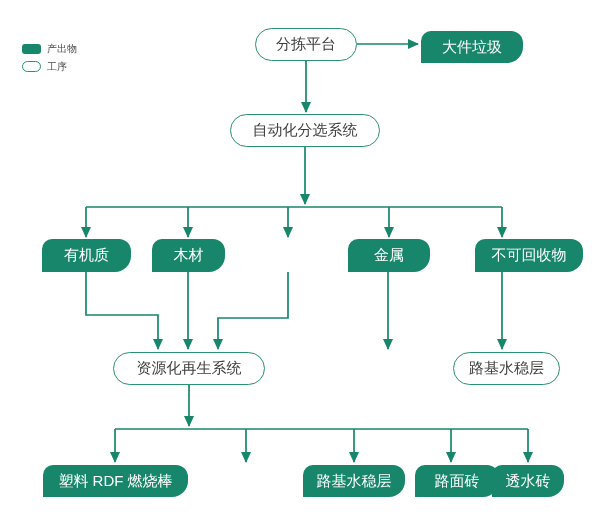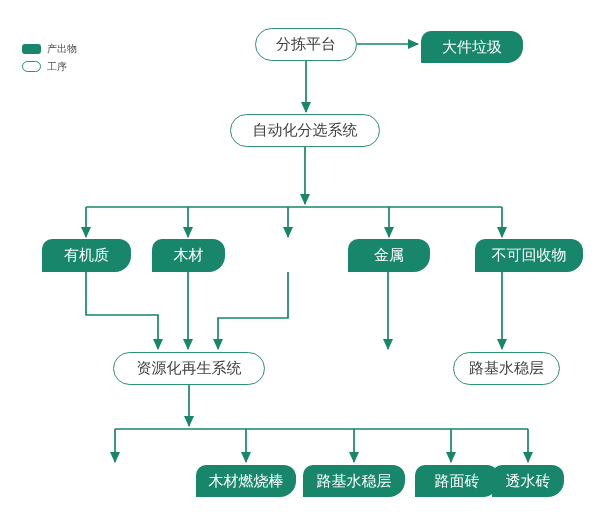--- a/index.html
+++ b/index.html
@@ -100,18 +100,18 @@
 
   <div class="node process" id="n-sorting">分拣平台</div>
   <div class="node output" id="n-largewaste">大件垃圾</div>
   <div class="node process" id="n-autosort">自动化分选系统</div>
   <div class="node output" id="n-organic">有机质</div>
   <div class="node output" id="n-wood">木材</div>
   <div class="node output" id="n-metal">金属</div>
   <div class="node output" id="n-nonrec">不可回收物</div>
   <div class="node process" id="n-regen">资源化再生系统</div>
   <div class="node process" id="n-laogang">路基水稳层</div>
-  <div class="node output" id="n-woodrod">木材燃烧棒</div>
+  <div class="node output" id="n-rdf">塑料 RDF 燃烧棒</div>
   <div class="node output" id="n-roadbed">路基水稳层</div>
   <div class="node output" id="n-pavement">路面砖</div>
   <div class="node output" id="n-permeable">透水砖</div>
 
 </div>
 
 </body></html>

